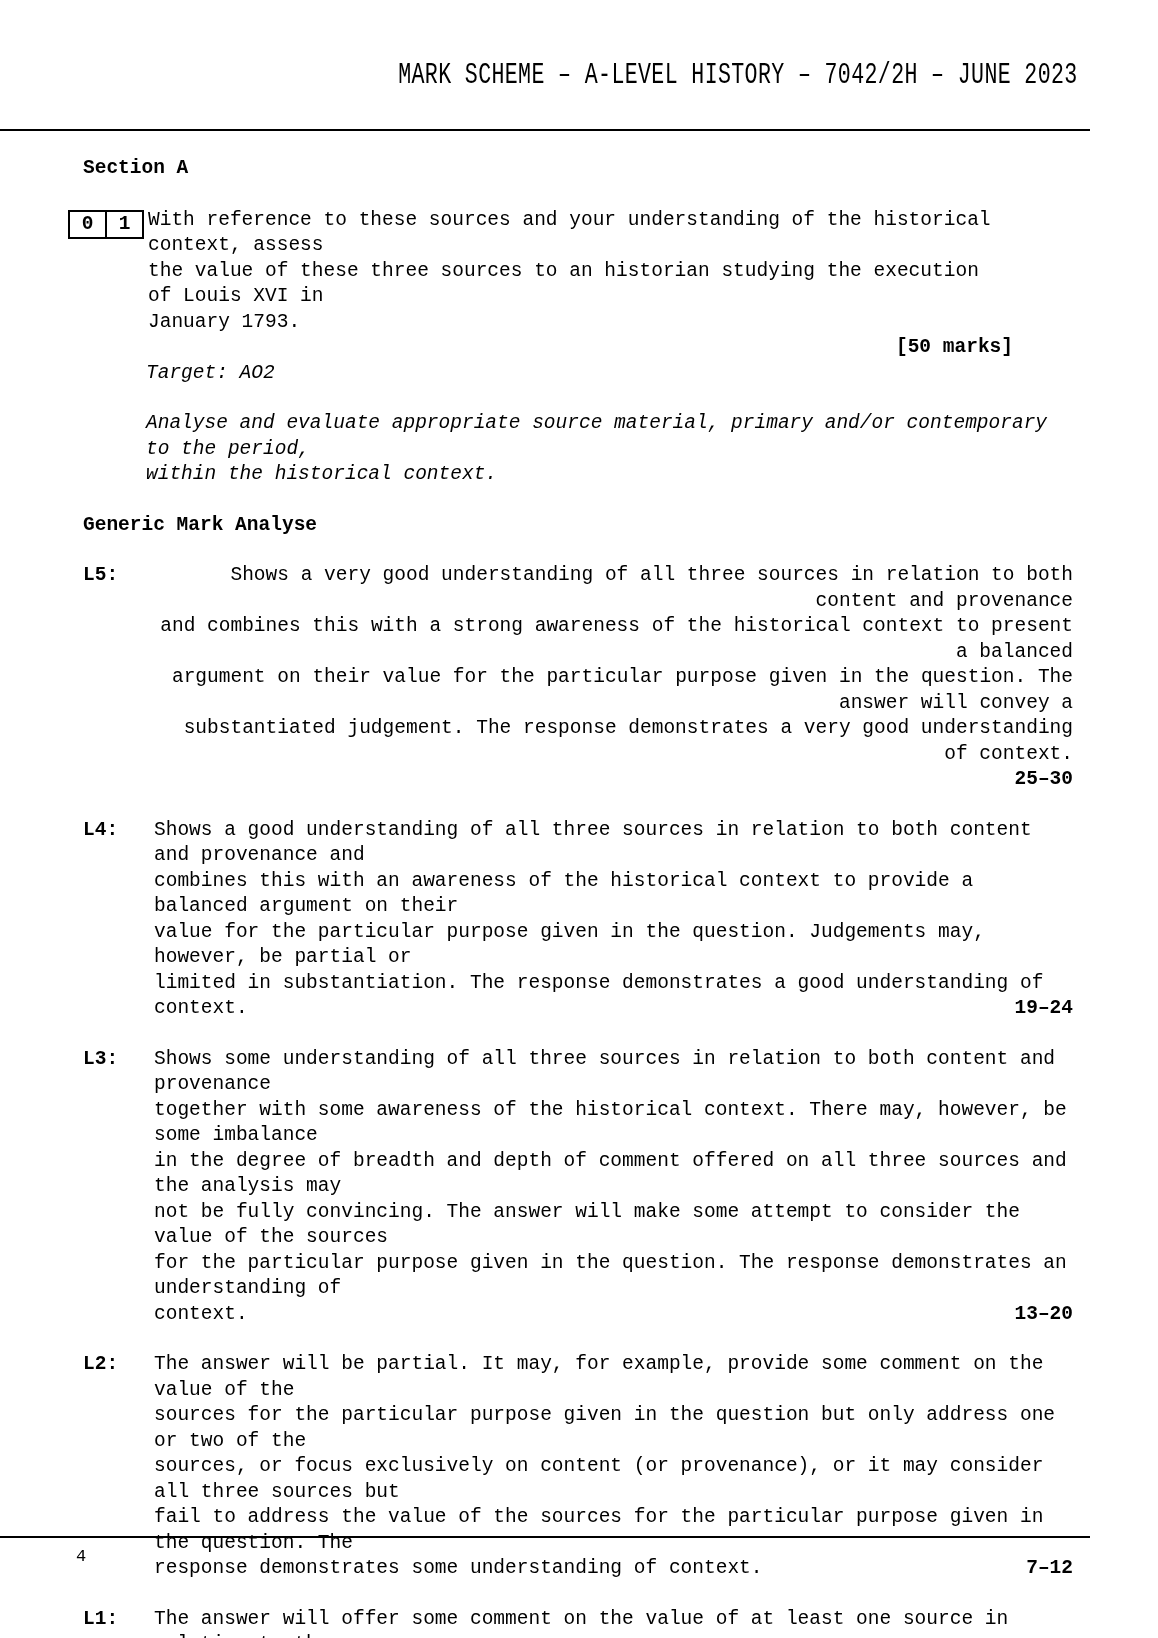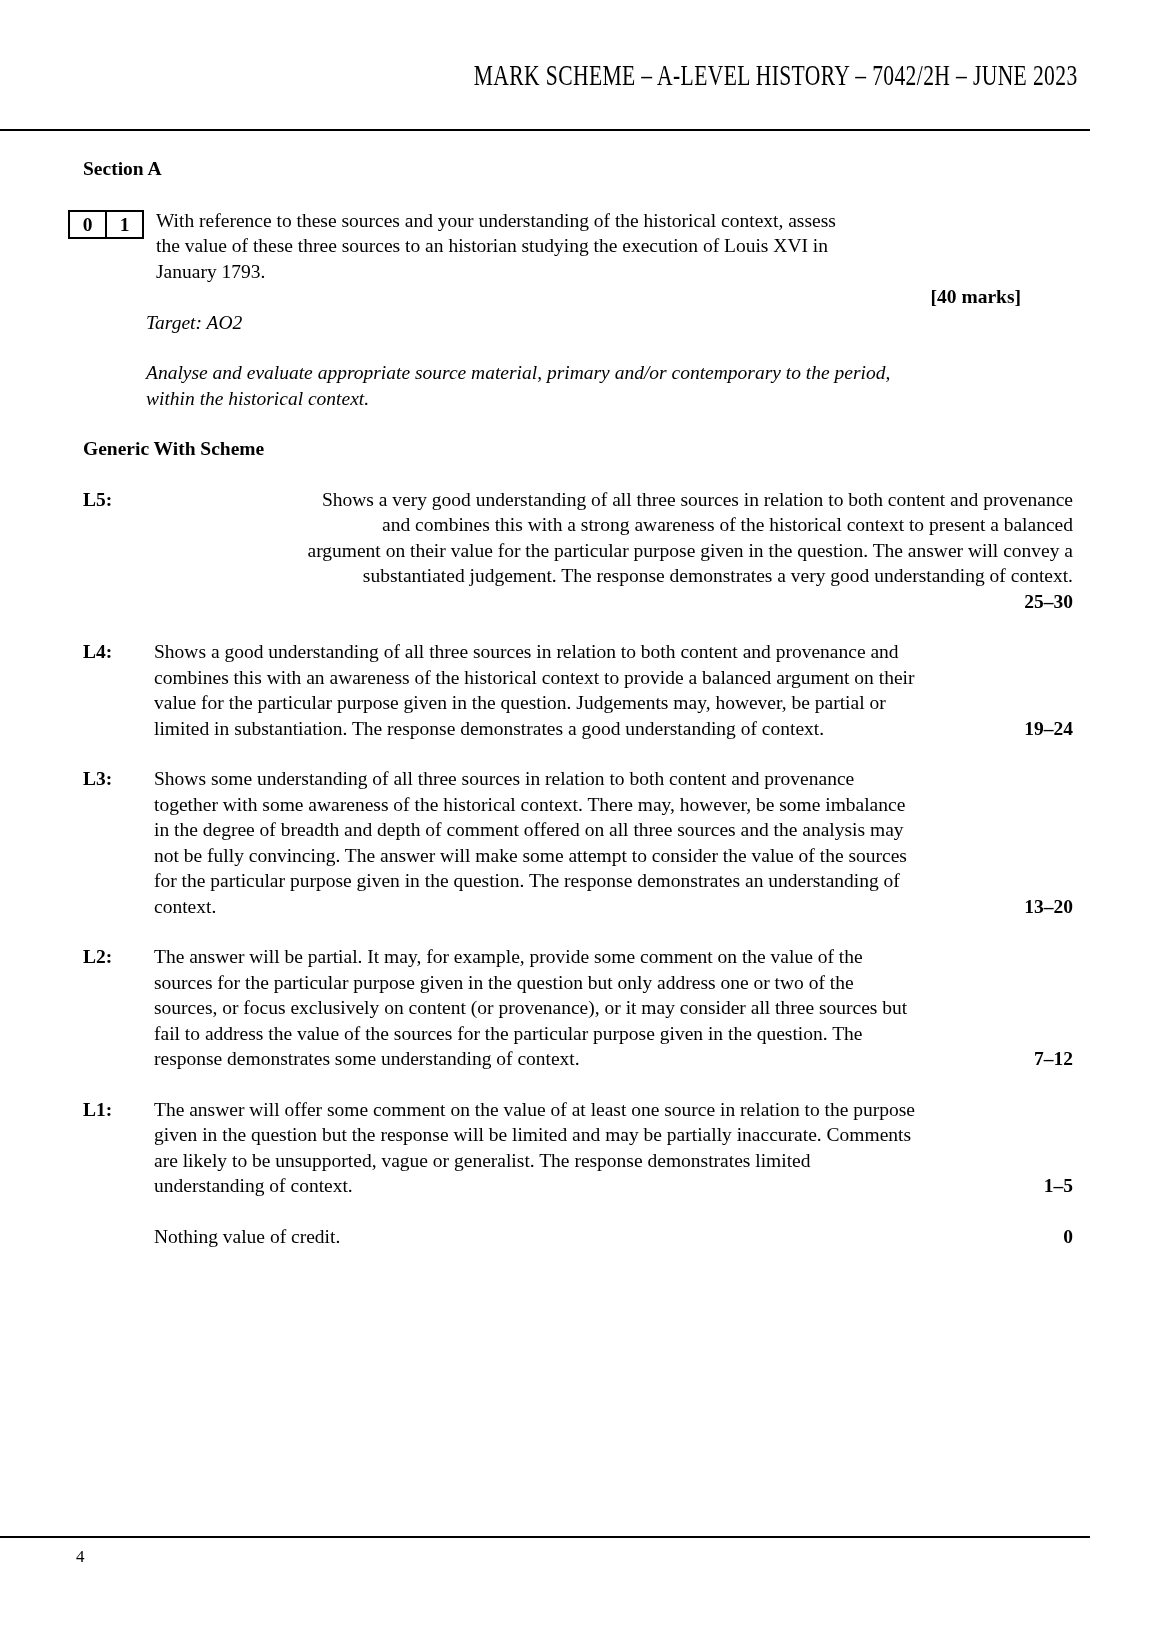--- a/index.html
+++ b/index.html
@@ -2,21 +2,21 @@
 <html><head>
 <meta charset="utf-8">
 <style>
   html, body { margin: 0; padding: 0; background: #e8e8e8; }
   .page {
     position: relative;
     width: 1158px;
     height: 1638px;
     background: #ffffff;
     color: #000000;
-    font-family: Liberation Serif, serif;
+    font-family: Liberation Mono, monospace;
     font-size: 19.5px;
     line-height: 25.5px;
     overflow: hidden;
   }
   
   .header-title {
     position: absolute;
     top: 60px;
     right: 80px;
     font-size: 30px;
@@ -60,21 +60,21 @@
   .qnum-cell {
     width: 35px;
     height: 25px;
     border: 2px solid #000;
     font-weight: bold;
     text-align: center;
     line-height: 25px;
   }
   .qnum-cell + .qnum-cell { margin-left: -2px; }
   .question-col {
-    margin-left: 12px;
+    margin-left: 4px;
     width: 865px;
   }
   .preline { white-space: pre-line; }
   .marks-line {
     text-align: right;
     font-weight: bold;
   }
   .target-line {
     margin: 0 0 0 78px;
     font-style: italic;
@@ -136,30 +136,30 @@
 
     <div class="question-row">
       <div class="qnum-box">
         <div class="qnum-cell">0</div>
         <div class="qnum-cell">1</div>
       </div>
       <div class="question-col">
         <div class="preline">With reference to these sources and your understanding of the historical context, assess
 the value of these three sources to an historian studying the execution of Louis XVI in
 January 1793.</div>
-        <div class="marks-line">[40 marks]</div>
+        <div class="marks-line">[50 marks]</div>
       </div>
     </div>
 
     <div class="target-line">Target: AO2</div>
 
     <div class="objective-para preline">Analyse and evaluate appropriate source material, primary and/or contemporary to the period,
 within the historical context.</div>
 
-    <div class="gms-heading">Generic With Scheme</div>
+    <div class="gms-heading">Generic Mark Analyse</div>
 
     <div class="level-row">
       <div class="level-label">L5:</div>
       <div class="level-text mark-own-line">
         <span class="preline">Shows a very good understanding of all three sources in relation to both content and provenance
 and combines this with a strong awareness of the historical context to present a balanced
 argument on their value for the particular purpose given in the question. The answer will convey a
 substantiated judgement. The response demonstrates a very good understanding of context.</span>
         <span class="level-mark">25–30</span>
       </div>

